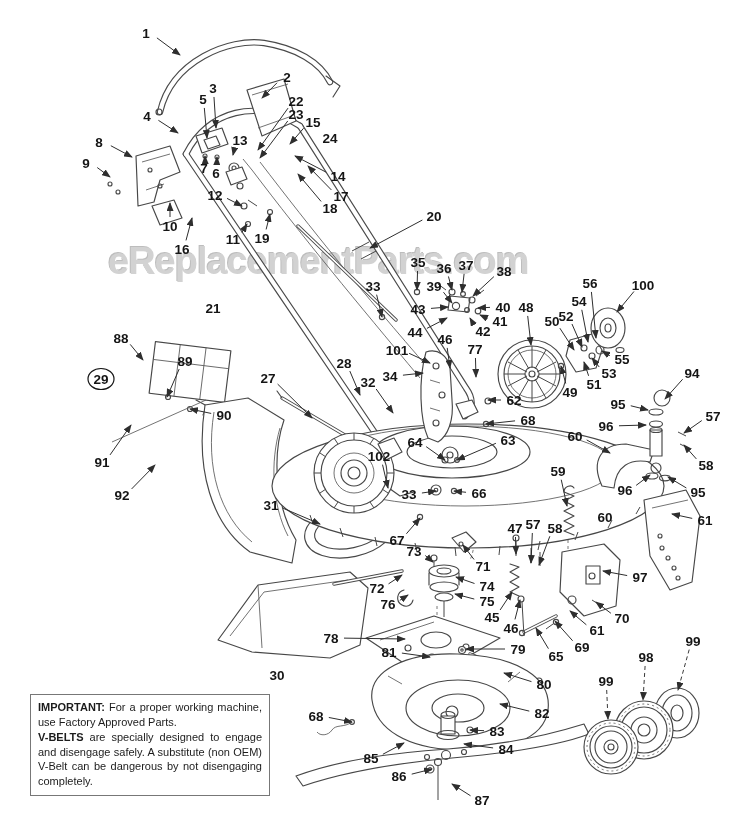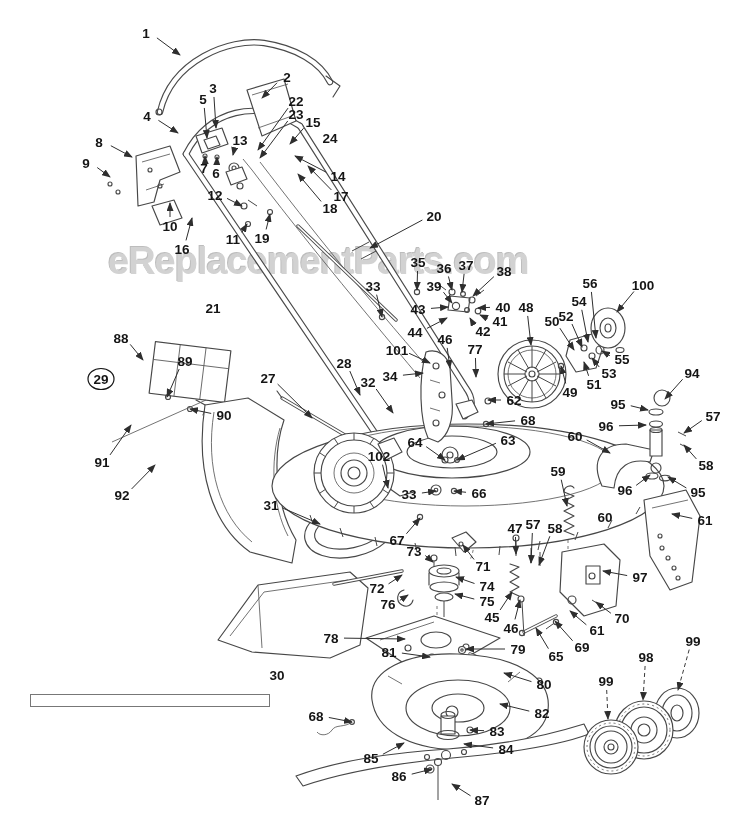--- a/index.html
+++ b/index.html
@@ -503,14 +503,16 @@
         <line x1="645.0952225829625" y1="665.978175907526" x2="643" y2="700" class="ldrd" marker-end="url(#arr)"></line>
         <text x="646" y="657" class="lbl" text-anchor="middle" dominant-baseline="central">98</text>
         <line x1="606.6832648305959" y1="689.9875604639926" x2="608" y2="719" class="ldrd" marker-end="url(#arr)"></line>
         <text x="606" y="681" class="lbl" text-anchor="middle" dominant-baseline="central">99</text>
         <line x1="689.1947144627766" y1="649.6057995995669" x2="678" y2="690" class="ldrd" marker-end="url(#arr)"></line>
         <text x="693" y="641" class="lbl" text-anchor="middle" dominant-baseline="central">99</text>
       </g>
   </svg>
 
   <div id="notice">
+    <p><b>IMPORTANT:</b> <span>For a proper working machine, use Factory Approved Parts.</span></p>
+    <p><b>V-BELTS</b> <span>are specially designed to engage and disengage safely. A substitute (non OEM) V-Belt can be dangerous by not disengaging completely.</span></p>
   </div>
 </div>
 
 </body></html>

